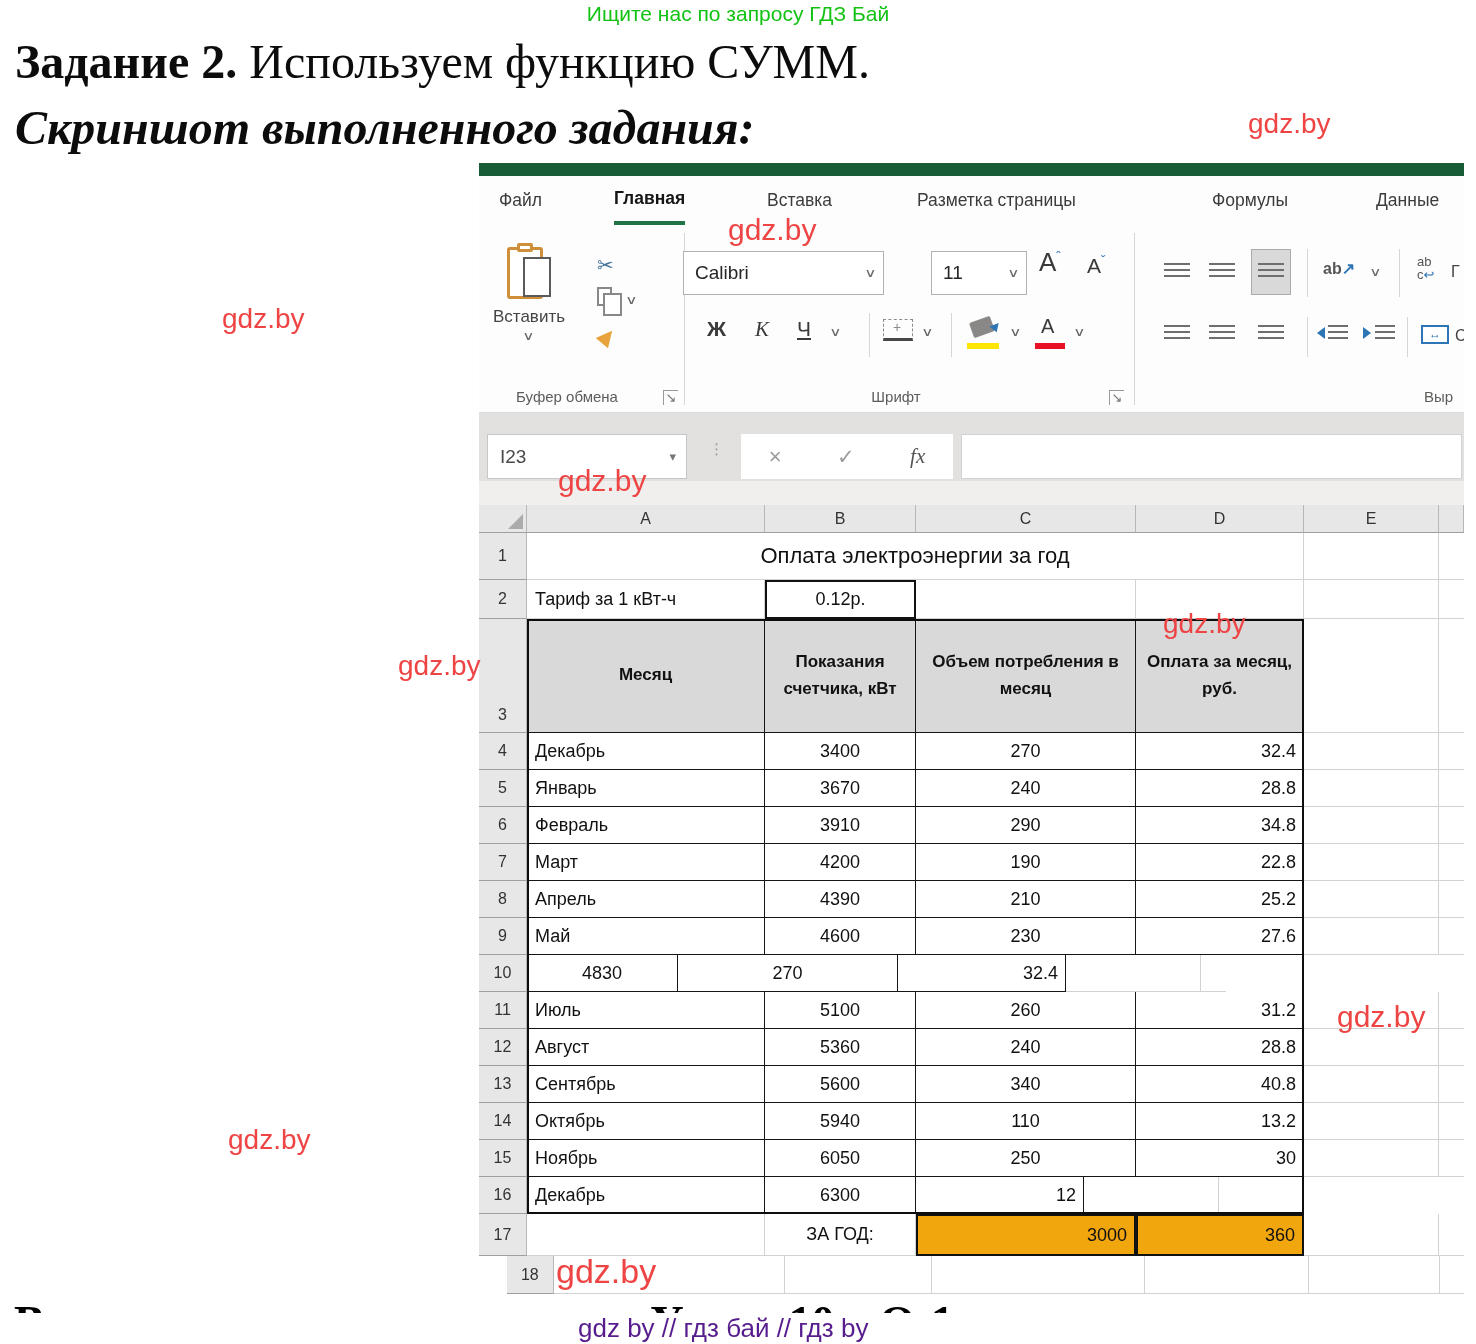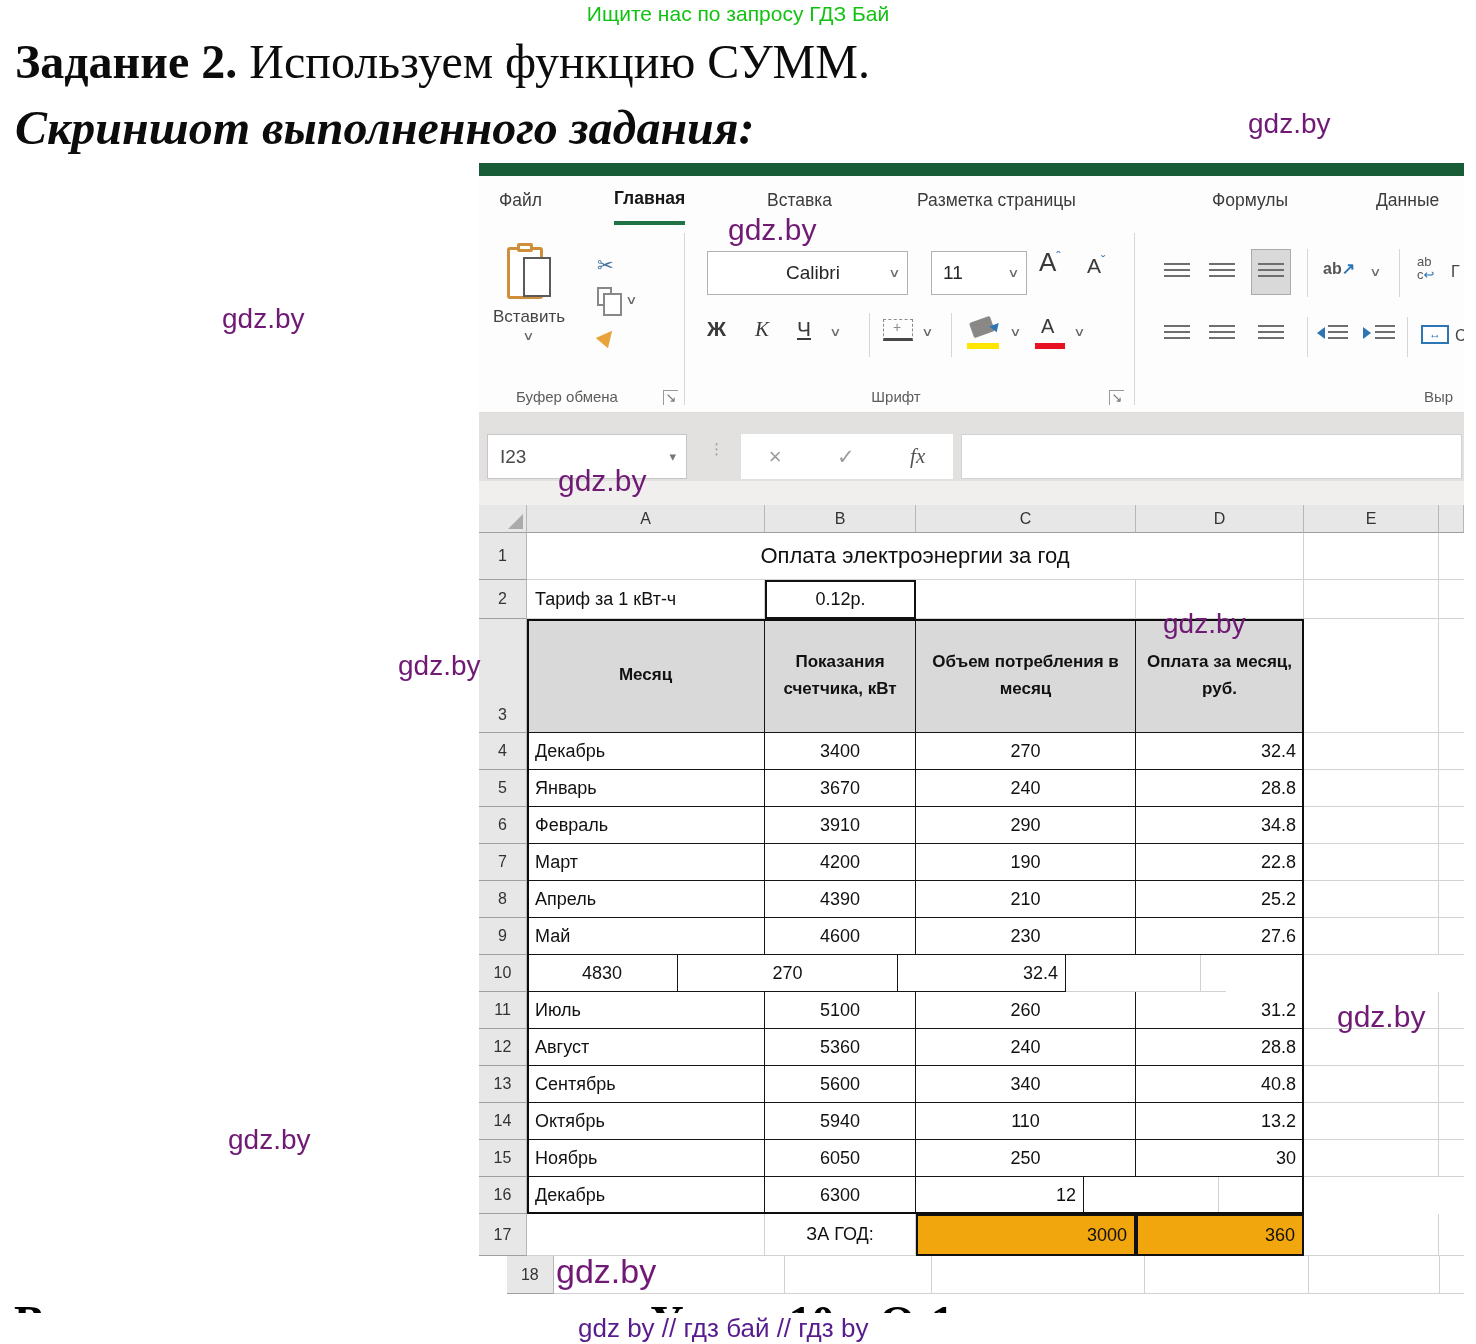--- a/index.html
+++ b/index.html
@@ -7,21 +7,21 @@
   .page { position:relative; width:1476px; height:1344px; background:#ffffff; overflow:hidden; margin:0 auto; }
 
   
   .promo { position:absolute; top:2px; left:0; width:100%; text-align:center;
            font-size:21px; color:#12c212; }
   .title { position:absolute; top:34px; left:15px; font-family:"Liberation Serif", serif;
            font-size:48px; color:#0c0c0c; white-space:nowrap; }
   .title b { font-weight:bold; }
   .subtitle { position:absolute; top:100px; left:15px; font-family:"Liberation Serif", serif;
               font-size:48px; font-weight:bold; font-style:italic; color:#0c0c0c; white-space:nowrap; }
-  .wm { position:absolute; color:#701a75; z-index:60; white-space:nowrap; }
+  .wm { position:absolute; color:#ef4444; z-index:60; white-space:nowrap; }
   .footer-purple { position:absolute; top:1313px; left:578px; font-size:26px; color:#571c8d; z-index:60; white-space:nowrap;}
   .cropped-line { position:absolute; top:1296px; left:0; width:100%; height:17px; overflow:hidden; z-index:55; }
   .cropped-line span { position:absolute; top:0; font-family:"Liberation Serif", serif; font-weight:bold;
                        font-size:46px; color:#000; white-space:nowrap; }
   .frag-left { left:14px; }
   .frag-center { left:650px; word-spacing:22px; }
 
   
   .xl { position:absolute; left:470px; top:163px; width:985px; height:1131px; background:#fff; overflow:hidden;margin-left:9px; }
   .xl-topbar { position:absolute; left:0; top:0; width:100%; height:13px; background:#185c37; }
@@ -145,21 +145,21 @@
 
       <div class="mini-ico" style="left:118px; top:28px; color:#41719c;">✂</div>
       <div class="copy-icon" style="left:118px; top:62px;"></div>
       <div class="chev" style="left:148px; top:68px;">∨</div>
       <div class="painter-icon" style="left:120px; top:104px;"></div>
 
       <div class="grp-label" style="left:8px; width:160px;">Буфер обмена</div>
       <div class="launcher" style="left:184px;">↘</div>
       <div class="vdiv" style="left:205px;"></div>
 
-      <div class="combo" style="left:228px; top:26px; width:201px; height:44px;justify-content:center;">
+      <div class="combo" style="left:204px; top:26px; width:201px; height:44px;">
         <span>Calibri</span>
         <span class="chev-in">∨</span>
       </div>
       <div class="combo" style="left:452px; top:26px; width:96px; height:44px;">
         <span>11</span>
         <span class="chev-in">∨</span>
       </div>
       <div class="grow-a" style="left:560px; top:22px;">А<sup>ˆ</sup></div>
       <div class="grow-a" style="left:608px; top:28px; font-size:21px;">А<sup style="color:#2e75b6;">ˇ</sup></div>
 

